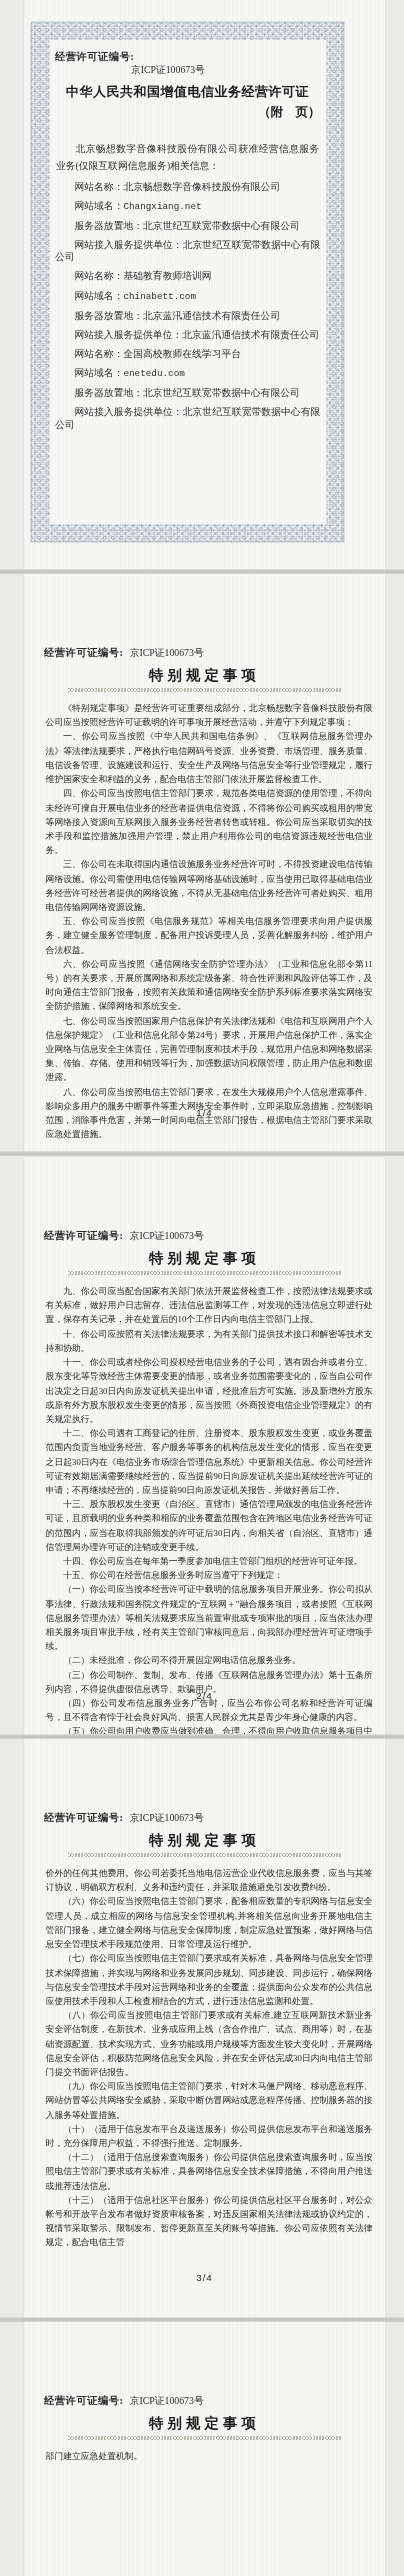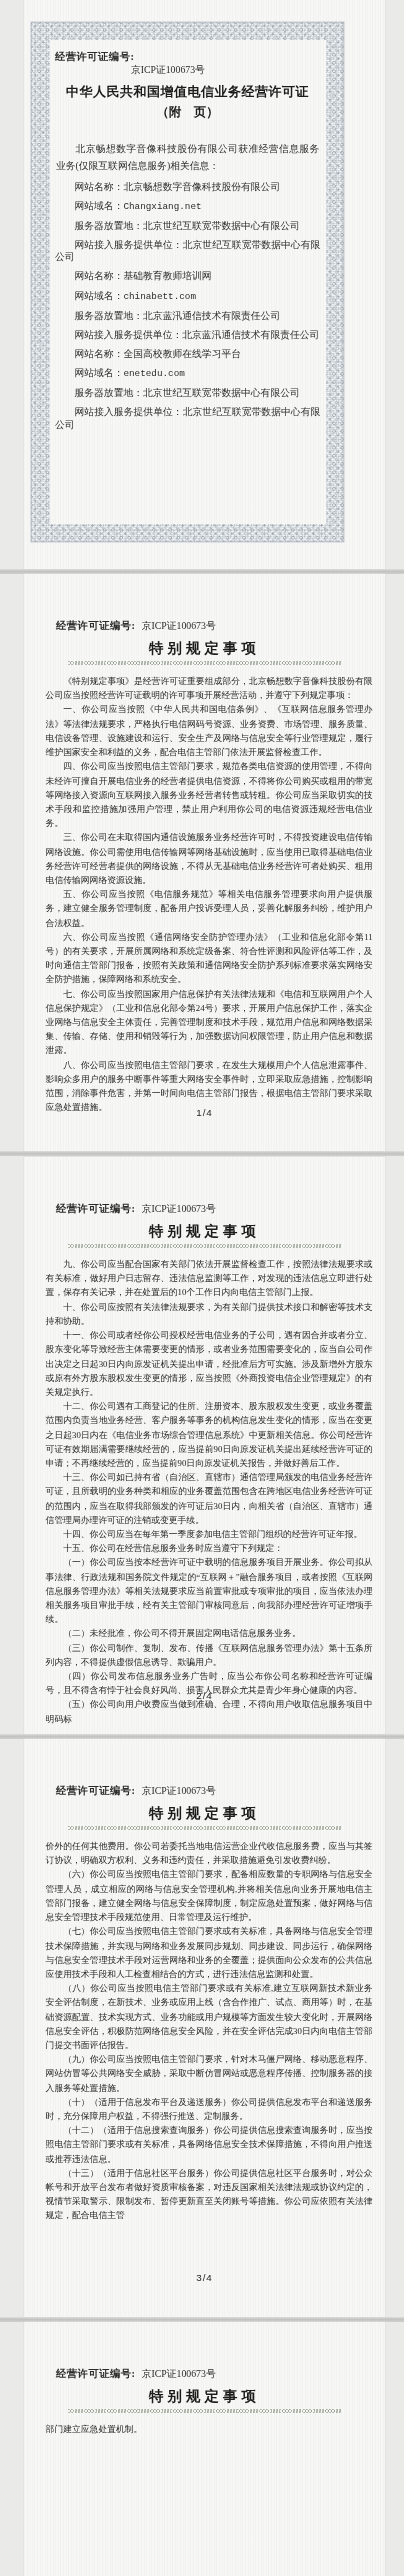--- a/index.html
+++ b/index.html
@@ -20,28 +20,28 @@
           repeating-linear-gradient(0deg, rgba(255,255,255,.55) 0 1px, rgba(0,0,0,0) 1px 2.1px);
         background-size:8.2px 8.2px,5.7px 5.7px,auto;
         box-shadow:inset 0 0 0 0.5px #a9b0b7,0 0 0 0.5px #c6ccd1;}
   .frame-hole{position:absolute;inset:18.5px;background-color:#f7f7f5;
         background-image:repeating-linear-gradient(90deg,rgba(110,110,110,.035) 0 1px,transparent 1px 2.6px);
         padding:0 5.2px;box-sizing:border-box;}
   .cover-lic-label{margin-top:11.3px;font-size:10.3px;font-weight:600;letter-spacing:0.5px;line-height:12.4px;}
   .cover-lic-no{margin-left:76px;font-size:9.8px;line-height:12.4px;}
   .cover-title{margin:7.2px 0 0 0;font-size:13px;font-weight:bold;text-align:center;
                letter-spacing:0.5px;line-height:17.5px;color:#1c1c1c;}
-  .cover-subtitle{margin-top:3.1px;font-size:12.4px;font-weight:bold;text-align:center;line-height:17.5px;color:#1c1c1c;}
+  .cover-subtitle{margin-top:3.1px;font-size:12.4px;font-weight:bold;text-align:right;line-height:17.5px;color:#1c1c1c;}
   .cover-intro{margin:18.5px 1px 0 1px;font-size:9.8px;line-height:17px;text-indent:2em;text-align:justify;}
   .entries{margin-top:4px;}
   .entry{margin:6.7px 0 0 0;font-size:9.8px;line-height:12.4px;text-indent:2em;text-align:justify;}
   .entry .mono{font-family:"Liberation Mono","DejaVu Sans Mono",monospace;font-size:9.3px;}
 
   
-  .sheet-header{padding-top:45px;margin-left:32px;line-height:13.4px;}
+  .sheet-header{padding-top:72px;margin-left:20px;line-height:13.4px;}
   .sheet-lic-label{font-size:10.3px;font-weight:600;letter-spacing:0.5px;}
   .sheet-lic-no{font-size:9.8px;margin-left:4.1px;}
   .sheet-title{margin:6.2px 0 0 0;font-size:14.4px;font-weight:bold;text-align:center;
                letter-spacing:4.1px;line-height:17.5px;color:#1c1c1c;}
   .wavy{width:274px;height:4.1px;margin:4.1px auto 0 auto;opacity:.85;
         background-image:
           repeating-linear-gradient(115deg,rgba(120,130,112,.7) 0 0.8px,transparent 0.8px 2.6px),
           repeating-linear-gradient(65deg,rgba(120,130,112,.5) 0 0.8px,transparent 0.8px 2.6px);}
   .body{margin:8.8px 12.4px 0 21.6px;}
   .body p{margin:0;font-size:8.8px;line-height:14.2px;text-align:justify;text-indent:2em;color:#242424;}
@@ -110,21 +110,21 @@
       <span class="sheet-lic-label">经营许可证编号:</span>
       <span class="sheet-lic-no">京ICP证100673号</span>
     </div>
     <h2 class="sheet-title">特别规定事项</h2>
     <div class="wavy"></div>
     <div class="body">
       <p>九、你公司应当配合国家有关部门依法开展监督检查工作，按照法律法规要求或有关标准，做好用户日志留存、违法信息监测等工作，对发现的违法信息立即进行处置，保存有关记录，并在处置后的10个工作日内向电信主管部门上报。</p>
       <p>十、你公司应按照有关法律法规要求，为有关部门提供技术接口和解密等技术支持和协助。</p>
       <p>十一、你公司或者经你公司授权经营电信业务的子公司，遇有因合并或者分立、股东变化等导致经营主体需要变更的情形，或者业务范围需要变化的，应当自公司作出决定之日起30日内向原发证机关提出申请，经批准后方可实施。涉及新增外方股东或原有外方股东股权发生变更的情形，应当按照《外商投资电信企业管理规定》的有关规定执行。</p>
       <p>十二、你公司遇有工商登记的住所、注册资本、股东股权发生变更，或业务覆盖范围内负责当地业务经营、客户服务等事务的机构信息发生变化的情形，应当在变更之日起30日内在《电信业务市场综合管理信息系统》中更新相关信息。你公司经营许可证有效期届满需要继续经营的，应当提前90日向原发证机关提出延续经营许可证的申请；不再继续经营的，应当提前90日向原发证机关报告，并做好善后工作。</p>
-      <p>十三、你公司如已持有省（自治区、直辖市）通信管理局颁发的电信业务经营许可证，且所载明的业务种类和相应的业务覆盖范围包含在跨地区电信业务经营许可证的范围内，应当在取得我部颁发的许可证后30日内，向相关省（自治区、直辖市）通信管理局办理许可证的注销或变更手续。</p>
+      <p>十三、股东股权发生变更（自治区、直辖市）通信管理局颁发的电信业务经营许可证，且所载明的业务种类和相应的业务覆盖范围包含在跨地区电信业务经营许可证的范围内，应当在取得我部颁发的许可证后30日内，向相关省（自治区、直辖市）通信管理局办理许可证的注销或变更手续。</p>
       <p>十四、你公司应当在每年第一季度参加电信主管部门组织的经营许可证年报。</p>
       <p>十五、你公司在经营信息服务业务时应当遵守下列规定：</p>
       <p>（一）你公司应当按本经营许可证中载明的信息服务项目开展业务。你公司拟从事法律、行政法规和国务院文件规定的“互联网＋”融合服务项目，或者按照《互联网信息服务管理办法》等相关法规要求应当前置审批或专项审批的项目，应当依法办理相关服务项目审批手续，经有关主管部门审核同意后，向我部办理经营许可证增项手续。</p>
       <p>（二）未经批准，你公司不得开展固定网电话信息服务业务。</p>
       <p>（三）你公司制作、复制、发布、传播《互联网信息服务管理办法》第十五条所列内容，不得提供虚假信息诱导、欺骗用户。</p>
       <p>（四）你公司发布信息服务业务广告时，应当公布你公司名称和经营许可证编号，且不得含有悖于社会良好风尚、损害人民群众尤其是青少年身心健康的内容。</p>
       <p>（五）你公司向用户收费应当做到准确、合理，不得向用户收取信息服务项目中明码标</p>
     </div>
     <div class="page-num">2/4</div>
   </section>

